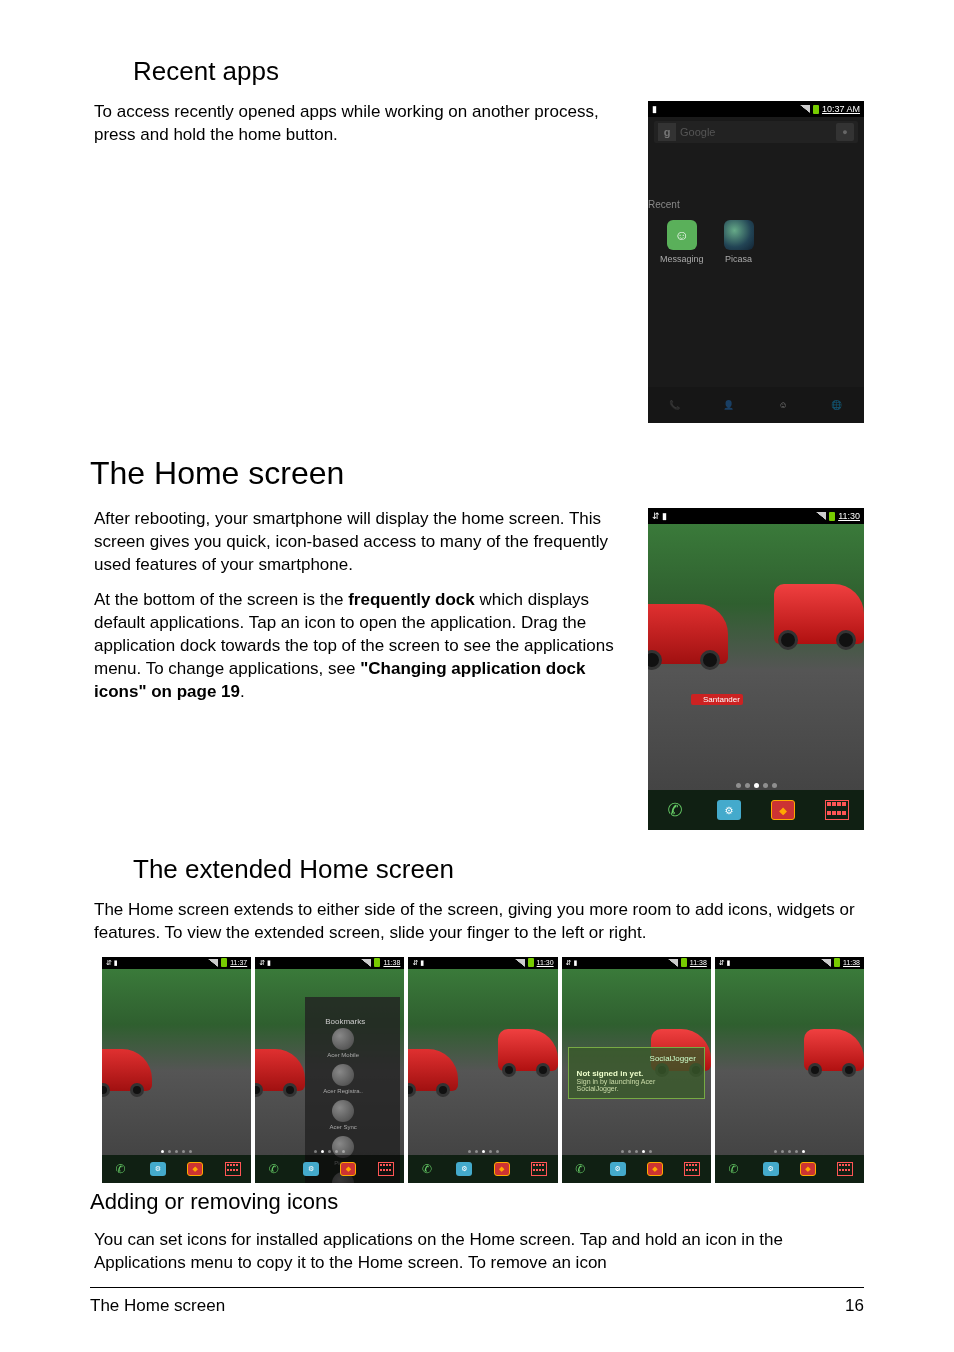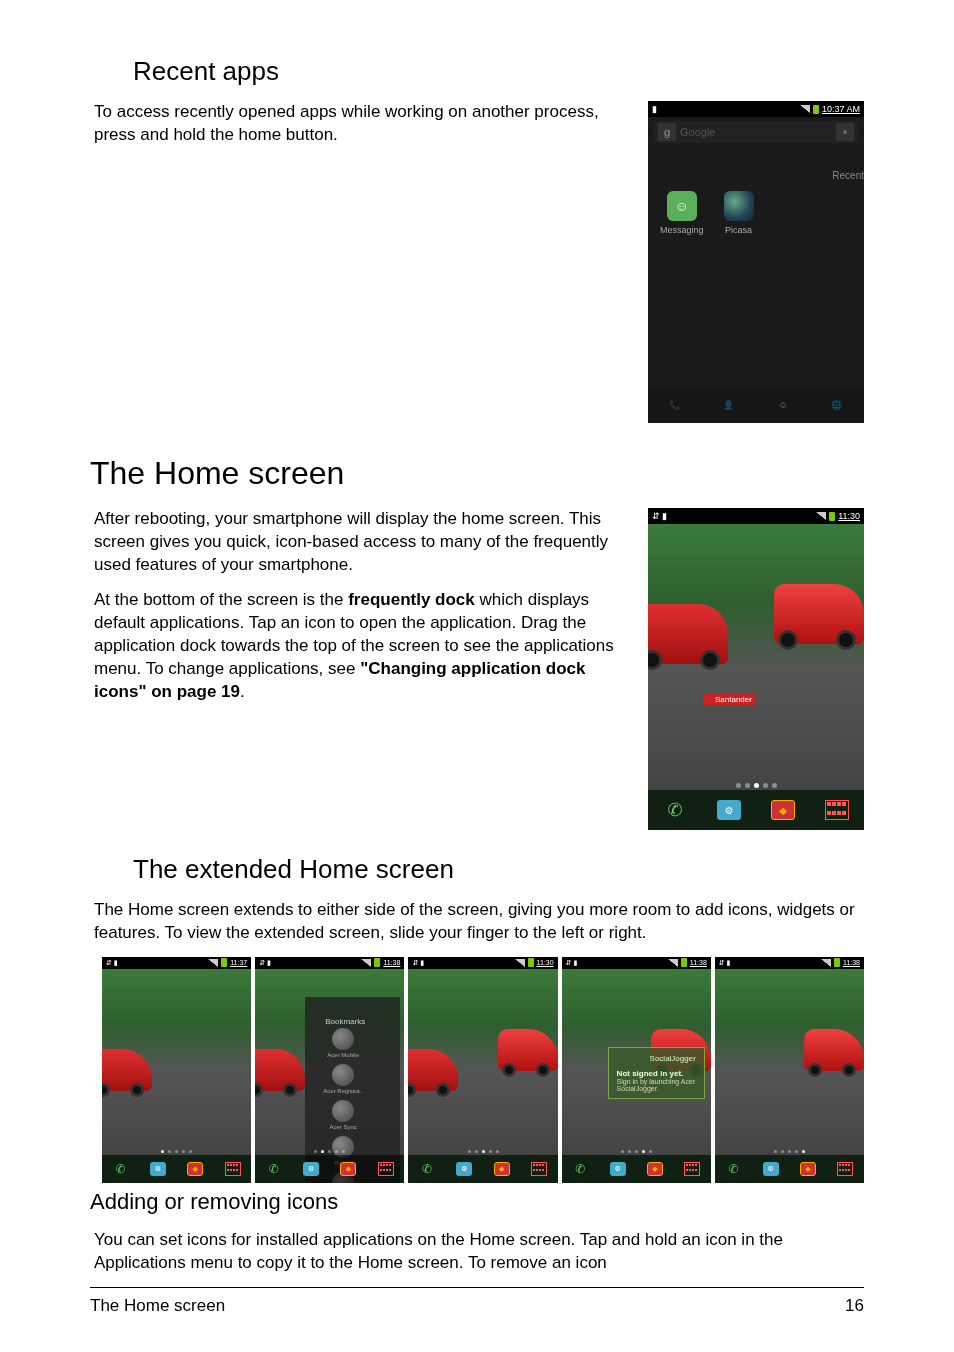--- a/index.html
+++ b/index.html
@@ -21,21 +21,21 @@
     width: 216px; height: 322px; background: #1a1a1a; position: relative;
     color: #fff; font-size: 9px; overflow: hidden;
   }
   .statusbar {
     height: 16px; background: #000; display: flex; justify-content: space-between;
     align-items: center; padding: 0 4px; font-size: 9px; color: #fff;
   }
   .statusbar .right { display: flex; gap: 3px; align-items: center; text-decoration: underline; }
   .sig { width: 10px; height: 8px; background: linear-gradient(to top right, transparent 48%, #ccc 52%); }
   .batt { width: 6px; height: 9px; background: #7c0; border-radius: 1px; }
-  .recent-label { text-align: right; color: #888; font-size: 10px; margin-top: 27px; }
+  .recent-label { text-align: left; color: #888; font-size: 10px; margin-top: 56px; }
   .recent-row { display: flex; gap: 20px; padding: 10px 12px; }
   .recent-item { display: flex; flex-direction: column; align-items: center; gap: 4px; color: #aaa; }
   .recent-item .ic { width: 30px; height: 30px; border-radius: 6px; }
   .ic-msg { background: #5ab05a; display:flex; align-items:center; justify-content:center; color:#fff; font-size:14px; }
   .ic-brw { background: radial-gradient(circle at 35% 35%, #6a8 0%, #245 60%, #123 100%); border-radius:50%; }
   .gsearch { display:flex; margin:4px 6px; height:22px; background:#222; border-radius:2px; align-items:center; }
   .gsearch .g { width:18px; height:18px; background:#333; margin:0 4px; display:flex; align-items:center; justify-content:center; font-size:11px; color:#777; font-weight:bold;}
   .gsearch .txt { flex:1; color:#555; font-size:11px; }
   .gsearch .mic { width:18px; height:18px; background:#333; margin:0 4px; border-radius:2px; display:flex; align-items:center; justify-content:center; color:#666; }
   .bottom-row { position:absolute; bottom:0; left:0; right:0; height:36px; display:flex; background:#111; }
@@ -82,21 +82,21 @@
   .thumb .dk-blue,.thumb .dk-red,.thumb .dk-grid{ width:16px; height:14px; font-size:7px;}
   .thumb .dk-grid i{ width:2px; height:2px; }
 
   .bm-panel { position:absolute; top:40px; left:50px; right:4px; background:#222c; padding:20px; }
   .bm-panel .hd { font-size:8px; color:#ccc; margin-bottom:2px;}
   .bm-grid { display:flex; flex-wrap:wrap; gap:6px; }
   .bm-cell { display:flex; flex-direction:column; align-items:center; width:36px; }
   .bm-ic { width:22px; height:22px; border-radius:50%; background:radial-gradient(circle at 35% 35%, #888, #444); margin-bottom:2px;}
   .bm-cell span{ font-size:6px; color:#aaa; white-space:nowrap; }
 
-  .sj-panel { position:absolute; top:90px; left:6px; right:6px; background:#3a5a2acc; border:1px solid #7a4; padding:6px 8px;margin-left:40px; }
+  .sj-panel { position:absolute; top:90px; left:6px; right:6px; background:#3a5a2acc; border:1px solid #7a4; padding:6px 8px; }
   .sj-panel .t{ font-size:8px; text-align:right; color:#cfc; margin-bottom:6px;}
   .sj-panel .m{ font-size:8px; color:#efc;}
   .sj-panel .s{ font-size:7px; color:#cda;}
 
   .footer { position:absolute; bottom:36px; left:90px; right:90px; }
   .footer-line { border-top:1px solid #000; padding-top:8px; display:flex; justify-content:space-between; font-size:17px; }
 </style>
 </head>
 <body>
 
@@ -153,21 +153,21 @@
   <div class="home-bg">
     <div class="cars">
       <div class="car car1">
         <div class="wheel w1"></div>
           <div class="wheel w2"></div>
       </div>
       <div class="car car2">
         <div class="wheel w1"></div>
           <div class="wheel w2"></div>
       </div>
-      <span class="spons" style="left:55px; top:120px;padding-left:12px;">Santander</span>
+      <span class="spons" style="left:43px; top:120px;padding-left:12px;">Santander</span>
     </div>
   </div>
   <div class="dot-row">
     <span></span>
       <span></span>
       <span class="on"></span>
       <span></span>
       <span></span>
   </div>
   <div class="dock">

